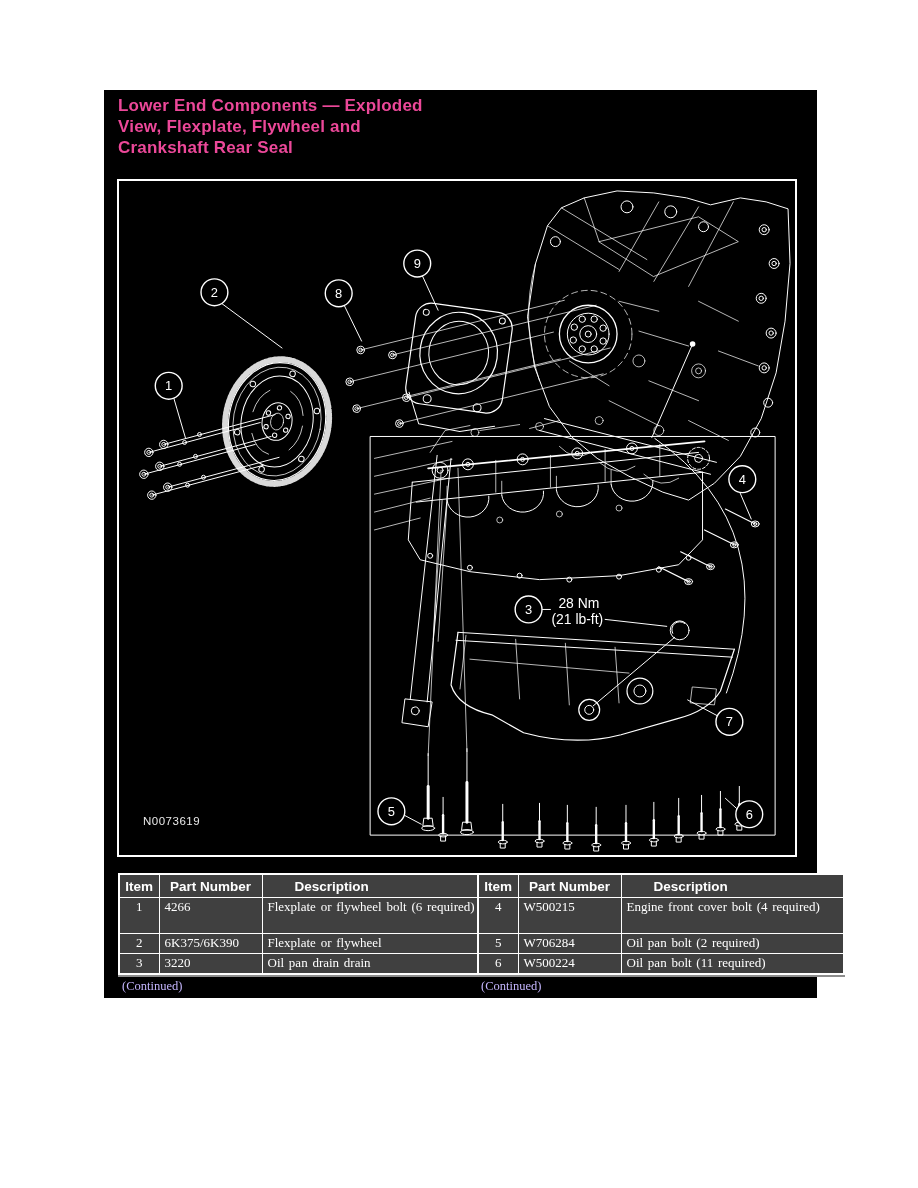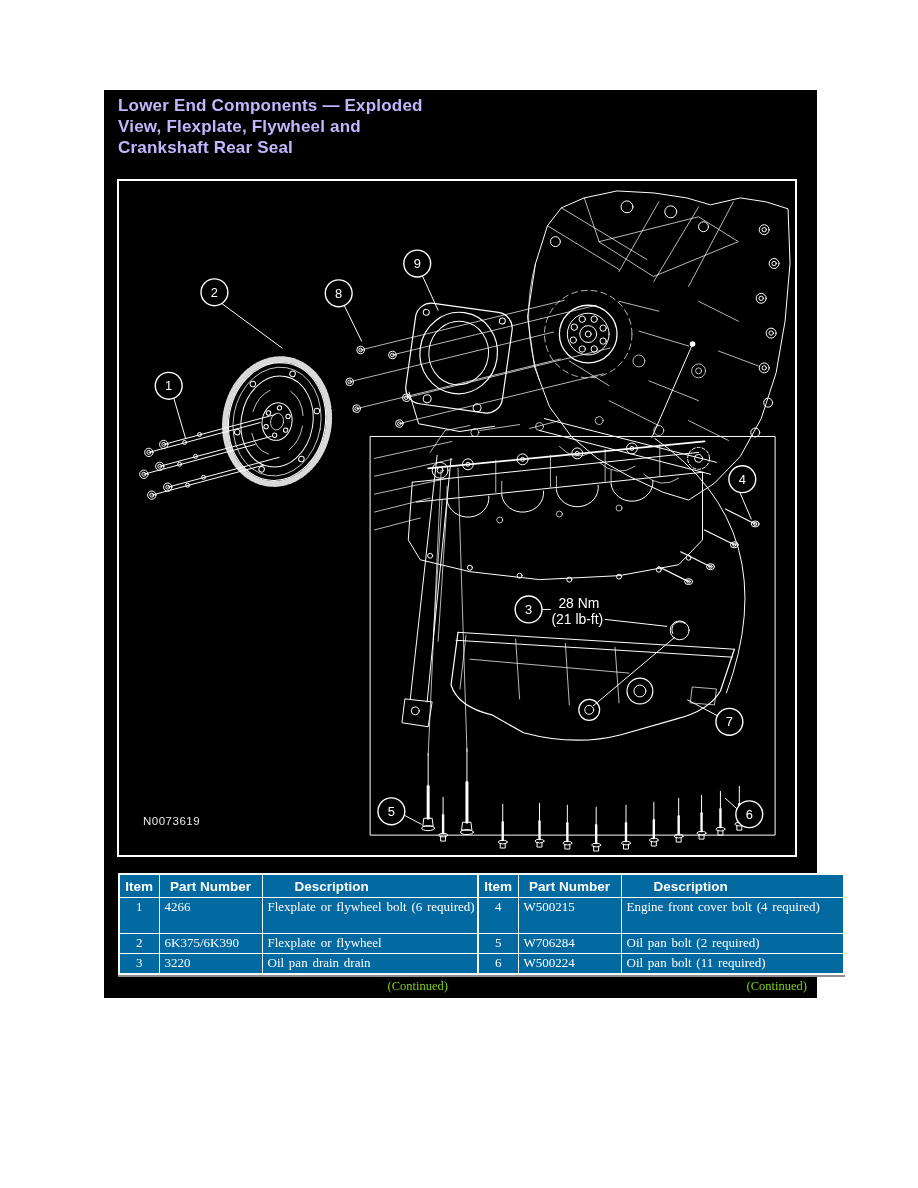--- a/index.html
+++ b/index.html
@@ -1,45 +1,45 @@
 <!DOCTYPE html>
 <html><head>
 <meta charset="utf-8">
 <style>
   html,body{margin:0;padding:0;background:#777;}
   .page{position:relative;width:918px;height:1188px;background:#ffffff;margin:0 auto;
         font-family:"Liberation Sans",sans-serif;overflow:hidden;}
   .black-area{position:absolute;left:104px;top:90px;width:713px;height:908px;background:#000;}
-  .doc-title{position:absolute;left:14px;top:5px;width:400px;color:#c4b5fd;
+  .doc-title{position:absolute;left:14px;top:5px;width:400px;color:#ec4899;
              font:bold 17px/21px "Liberation Sans",sans-serif;letter-spacing:.2px;white-space:pre-line;}
   .diagram-frame{position:absolute;left:13px;top:89px;width:680px;height:678px;
                  border:2px solid #fff;box-sizing:border-box;background:#000;}
   .fig-id{position:absolute;left:14px;top:634px;color:#e9e9e9;
           font:11.5px "Liberation Sans",sans-serif;letter-spacing:.5px;margin-left:10px;}
   
   #diagram-svg{position:absolute;left:0;top:0;}
   #diagram-svg .s{stroke:#fff;fill:none;stroke-width:1;stroke-linecap:round;stroke-linejoin:round;}
   #diagram-svg .thin{stroke-width:.8;opacity:.9;}
   #diagram-svg .dot{fill:#fff;stroke:none;}
   #diagram-svg .co circle{fill:#000;stroke:#fff;stroke-width:1.4;}
   #diagram-svg .co text{font:13px "Liberation Sans",sans-serif;fill:#fff;stroke:none;text-anchor:middle;}
   #diagram-svg text.torq{font:14px "Liberation Sans",sans-serif;fill:#fff;stroke:none;}
   
   .parts-table{position:absolute;top:783px;width:330px;color:#fff;}
-  .parts-table table{border-collapse:collapse;table-layout:fixed;width:368px;background:#0369a1;
+  .parts-table table{border-collapse:collapse;table-layout:fixed;width:368px;background:#404040;
                      border:2px solid #fff;box-shadow:0 2px 0 #8d8d8d;}
   .parts-table th,.parts-table td{border:1px solid #fff;padding:1px 5px;vertical-align:top;overflow:hidden;}
   .parts-table th{font:bold 13.5px "Liberation Sans",sans-serif;height:20px;vertical-align:middle;}
   .parts-table th.hl{text-align:left;padding-left:32px;}
   .parts-table td{font:13px/16px "Liberation Serif",serif;word-spacing:1.5px;}
   .parts-table td.num{text-align:center;}
   .parts-table tr.r1 td{height:33px;}
   .parts-table tr.r2 td,.parts-table tr.r3 td{height:17px;}
   .parts-table td.desc{text-align:justify;}
-  .continued{margin:4px 0 0 14px;font:12.5px "Liberation Serif",serif;color:#84cc16;text-align:right;}
+  .continued{margin:4px 0 0 4px;font:12.5px "Liberation Serif",serif;color:#c4b5fd;}
 </style>
 </head>
 <body>
 
 <div class="page">
   <div class="black-area">
 
     <div class="doc-title">Lower End Components — Exploded
 View, Flexplate, Flywheel and
 Crankshaft Rear Seal</div>

